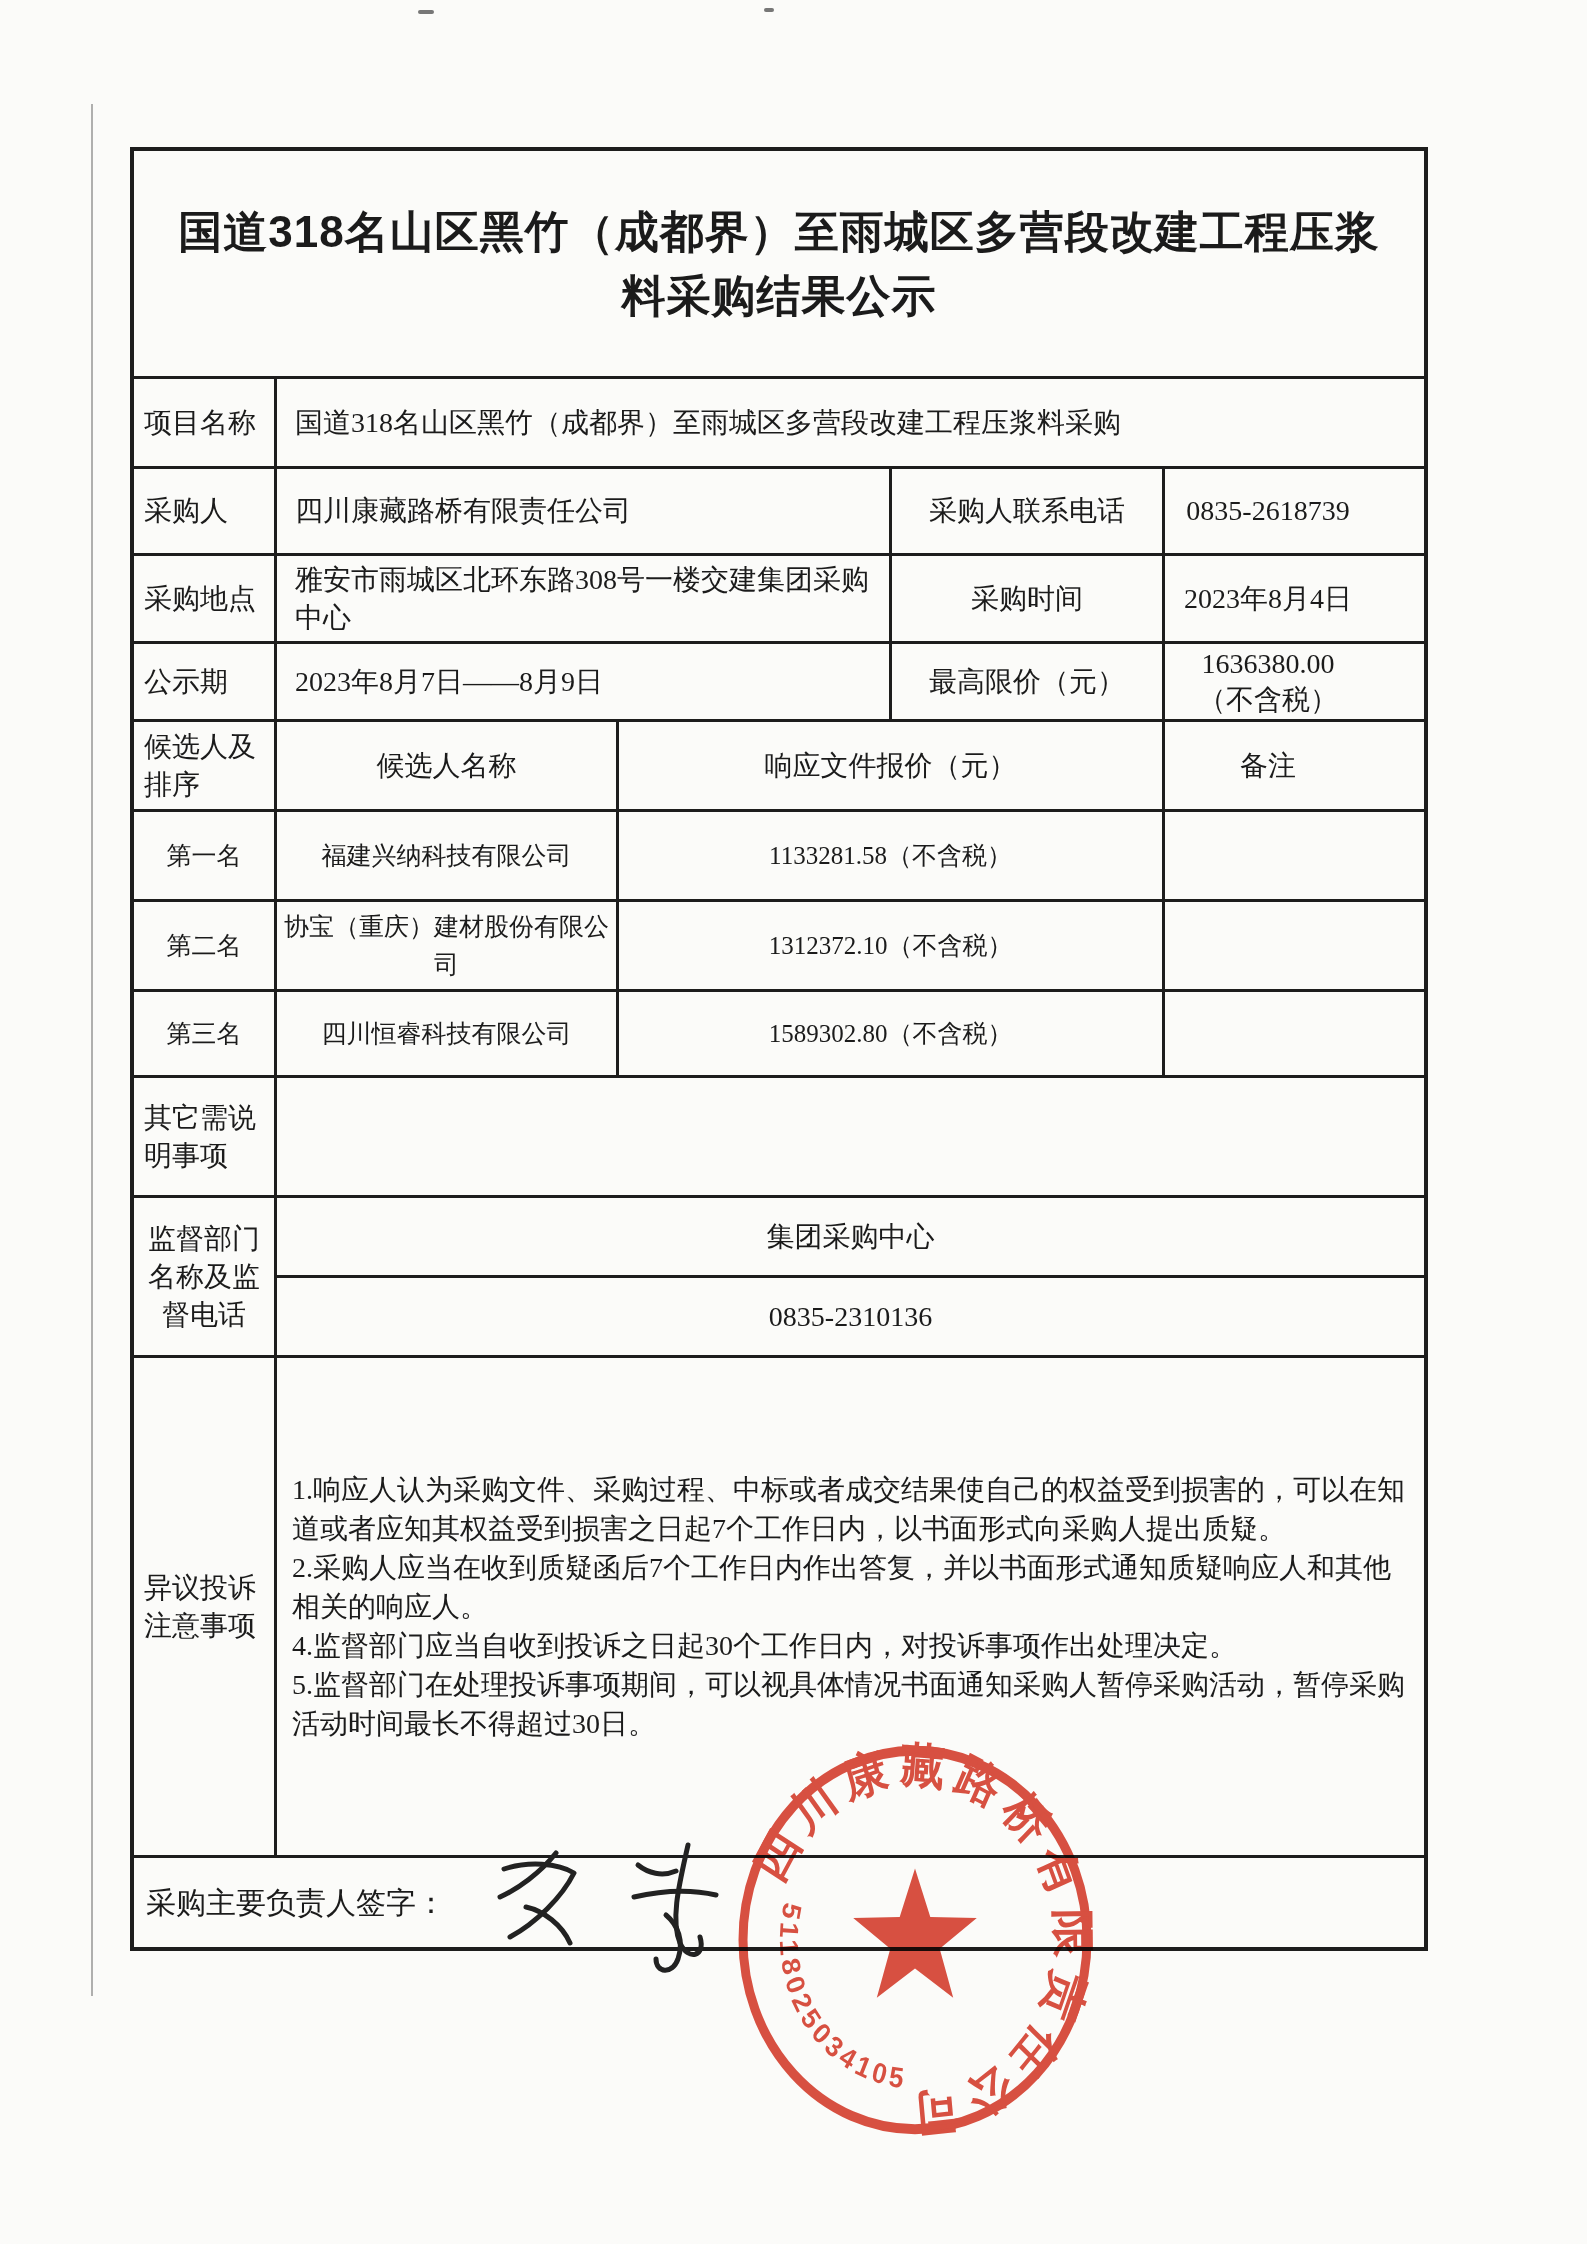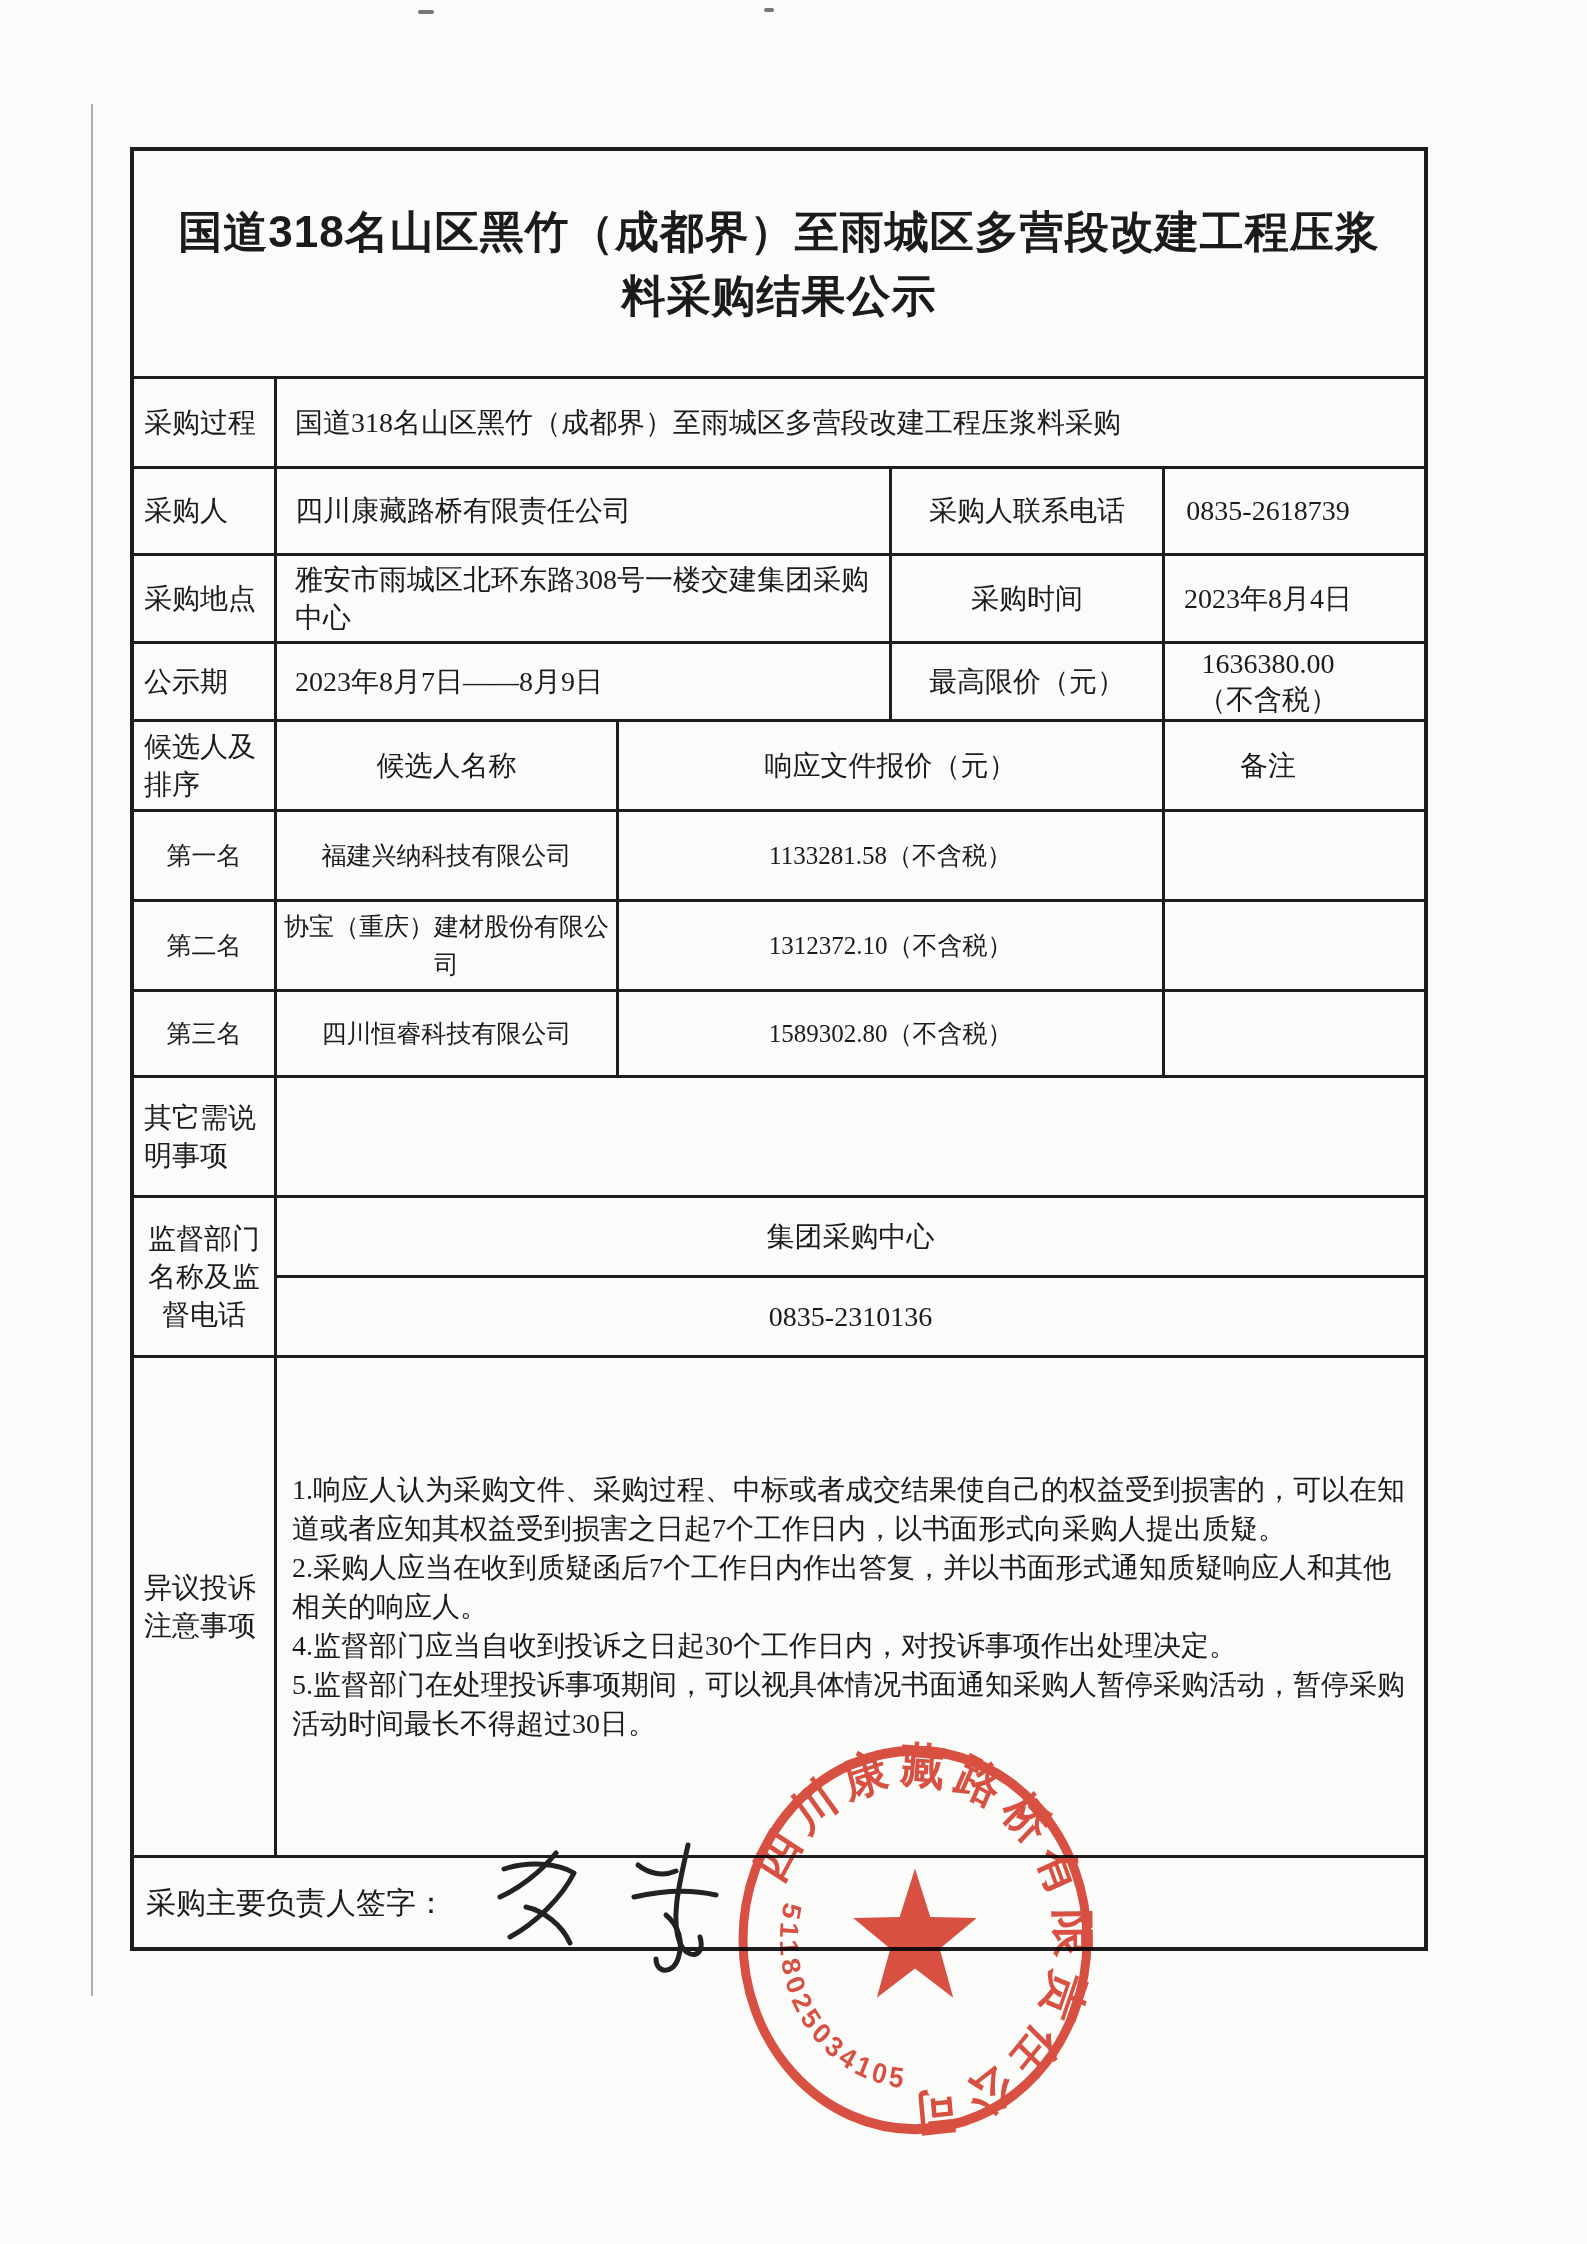--- a/index.html
+++ b/index.html
@@ -52,21 +52,21 @@
   <div class="tbl">
 
     <div class="row h225 title-row">
       <div class="title">
         <div>国道318名山区黑竹（成都界）至雨城区多营段改建工程压浆</div>
         <div>料采购结果公示</div>
       </div>
     </div>
 
     <div class="row h90">
-      <div class="cell c1 lab">采购过程</div>
+      <div class="cell c1 lab">项目名称</div>
       <div class="cell rest pl">国道318名山区黑竹（成都界）至雨城区多营段改建工程压浆料采购</div>
     </div>
 
     <div class="row h87">
       <div class="cell c1 lab">采购人</div>
       <div class="cell w615">四川康藏路桥有限责任公司</div>
       <div class="cell w273">采购人联系电话</div>
       <div class="cell w262">0835-2618739</div>
     </div>
 

